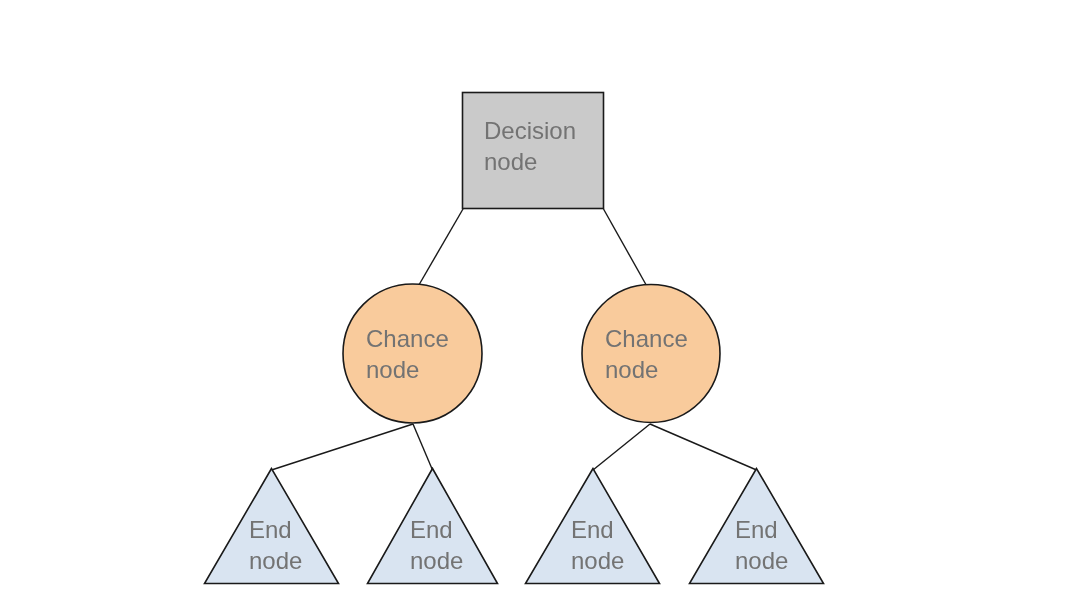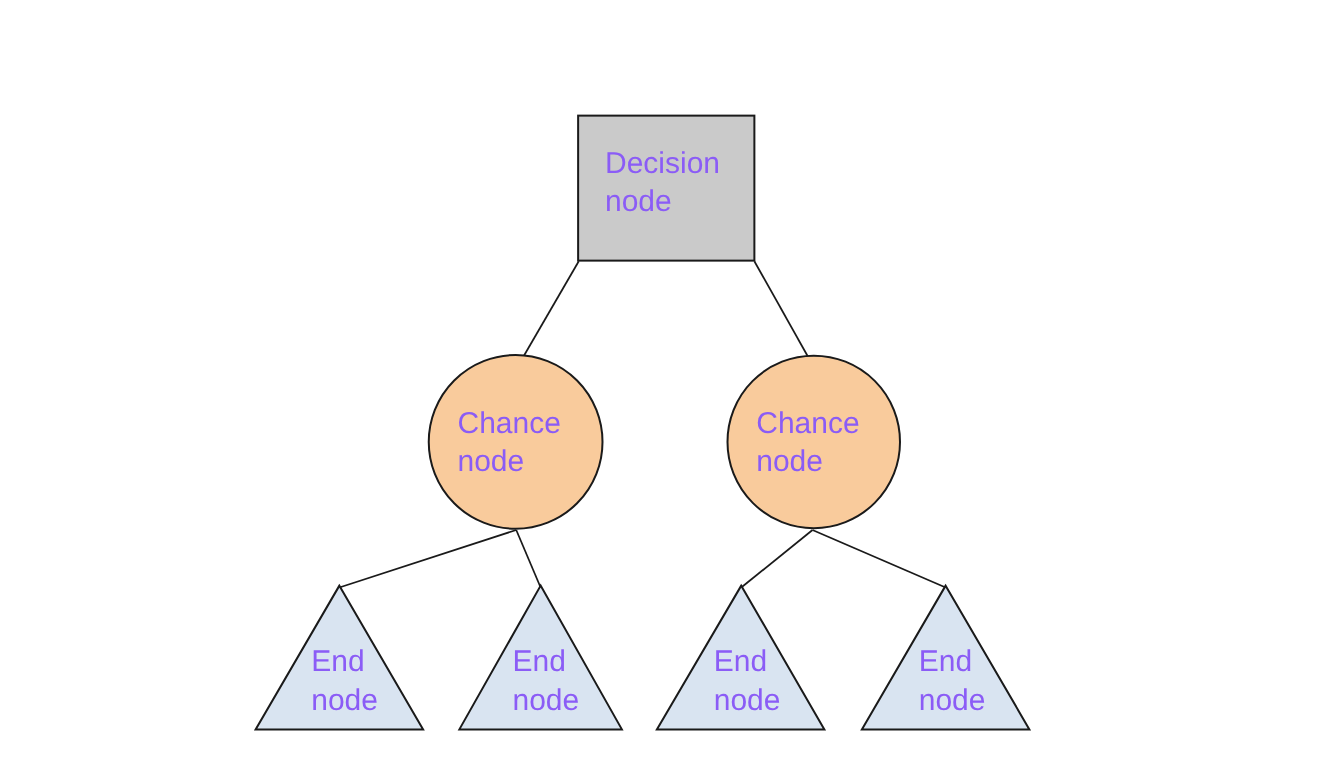--- a/index.html
+++ b/index.html
@@ -9,21 +9,21 @@
     height: 616px;
     background: #ffffff;
     overflow: hidden;
     font-family: "Liberation Sans", sans-serif;
   }
   .diagram-svg { position: absolute; left: 0; top: 0; }
   .node-label {
     position: absolute;
     font-size: 24px;
     line-height: 31px;
-    color: #8b5cf6;
+    color: #737373;
     white-space: pre-line;
   }
   .edge { fill: none; stroke-width: 1.4; }
   .shape { stroke-width: 1.6; }
 </style>
 </head>
 <body>
 
 <div class="canvas">
 

